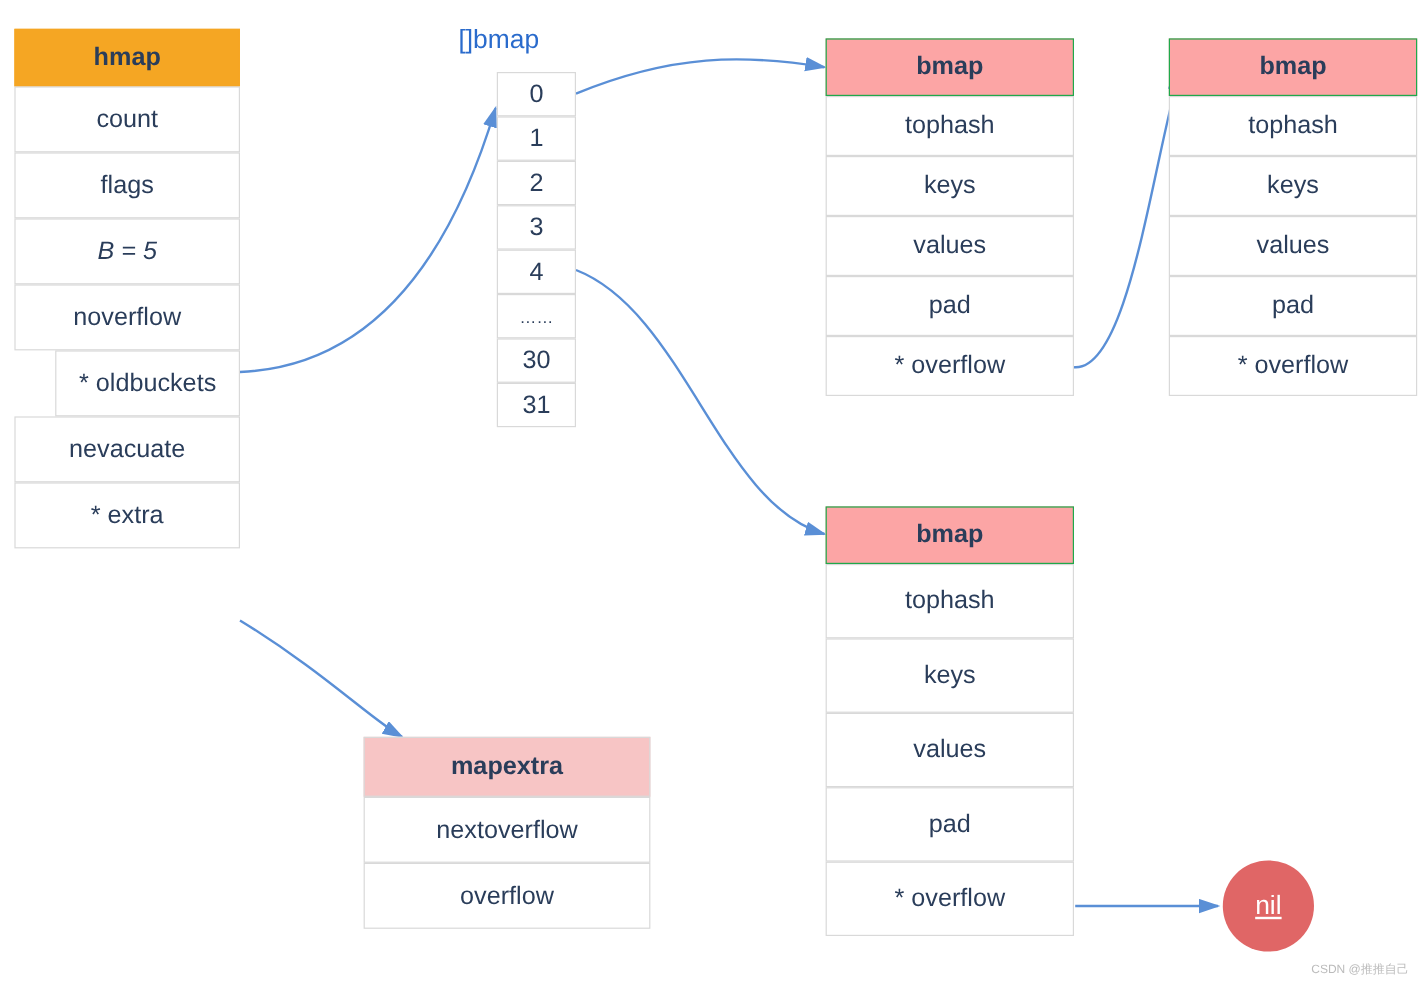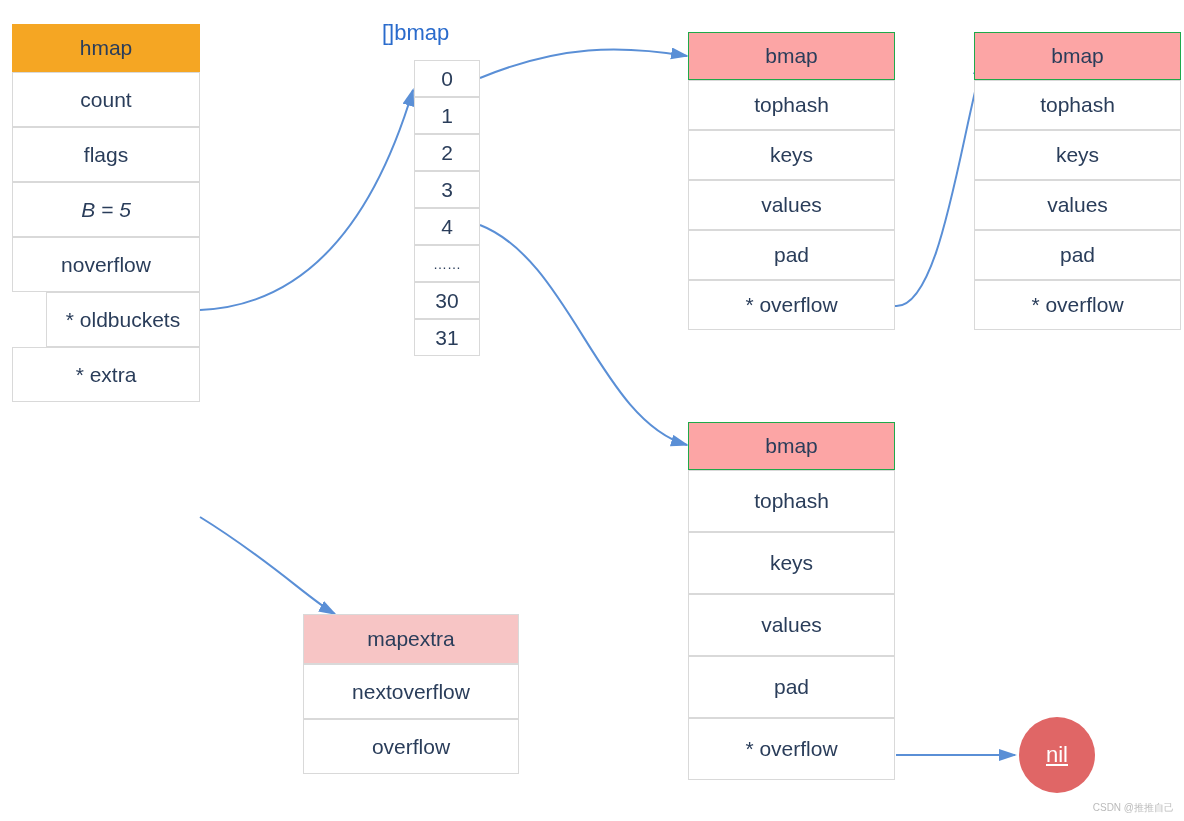--- a/index.html
+++ b/index.html
@@ -21,21 +21,21 @@
   }
   .tbl .cell {
     border: 1px solid #d9d9d9;
     text-align: center;
     font-size: 21px;
     color: #2a3d5a;
     display: flex;
     align-items: center;
     justify-content: center;
   }
-  .hdr { font-weight: 400; }
+  .hdr { font-weight: 700; }
   .hdr-orange { background: #f5a623; color: #fff; border-color: #f5a623 !important; }
   .hdr-green  { background: #fca5a5; color: #fff; border-color: #1fa94b !important; }
   .hdr-pink   { background: #f7c5c5; color: #2a3d5a; }
   .array-label {
     position: absolute;
     color: #2a6bcc;
     font-size: 22px;
     font-weight: 400;
   }
   .circle {
@@ -88,20 +88,21 @@
     <path d="M 896 755 L 1015 755" stroke="#5a8fd6" stroke-width="2" fill="none" marker-end="url(#ah)"></path>
   </svg>
 
   <div class="tbl" style="left:12px; top:24px; width:188px;">
     <div class="cell hdr hdr-orange" style="height:48px;">hmap</div>
     <div class="cell" style="height:55px;">count</div>
     <div class="cell" style="height:55px;">flags</div>
     <div class="cell" style="height:55px;font-style:italic;">B = 5</div>
     <div class="cell" style="height:55px;">noverflow</div>
     <div class="cell" style="height:55px;margin-left:34px;">* oldbuckets</div>
+    <div class="cell" style="height:55px;">nevacuate</div>
     <div class="cell" style="height:55px;">* extra</div>
   </div>
 
   <div class="array-label" style="left:382px; top:20px;">[]bmap</div>
 
   <div class="tbl" style="left:414px; top:60px; width:66px;">
     <div class="cell" style="height:37px;">0</div>
     <div class="cell" style="height:37px;">1</div>
     <div class="cell" style="height:37px;">2</div>
     <div class="cell" style="height:37px;">3</div>
@@ -131,21 +132,21 @@
 
   <div class="tbl" style="left:688px; top:422px; width:207px;">
     <div class="cell hdr hdr-green" style="height:48px;">bmap</div>
     <div class="cell" style="height:62px;">tophash</div>
     <div class="cell" style="height:62px;">keys</div>
     <div class="cell" style="height:62px;">values</div>
     <div class="cell" style="height:62px;">pad</div>
     <div class="cell" style="height:62px;">* overflow</div>
   </div>
 
-  <div class="tbl" style="left:303px; top:614px; width:216px;">
+  <div class="tbl" style="left:303px; top:614px; width:239px;">
     <div class="cell hdr hdr-pink" style="height:50px;">mapextra</div>
     <div class="cell" style="height:55px;">nextoverflow</div>
     <div class="cell" style="height:55px;">overflow</div>
   </div>
 
   <div class="circle" style="left:1019px; top:717px;">nil</div>
 
   <div class="watermark">CSDN @推推自己</div>
 
 </div>

